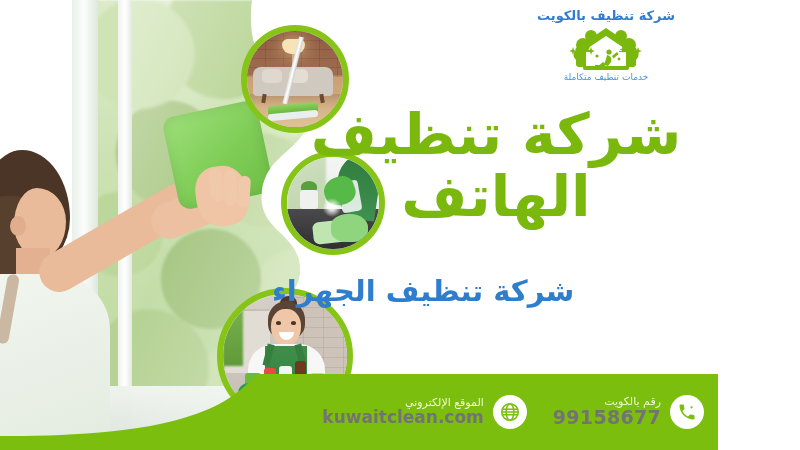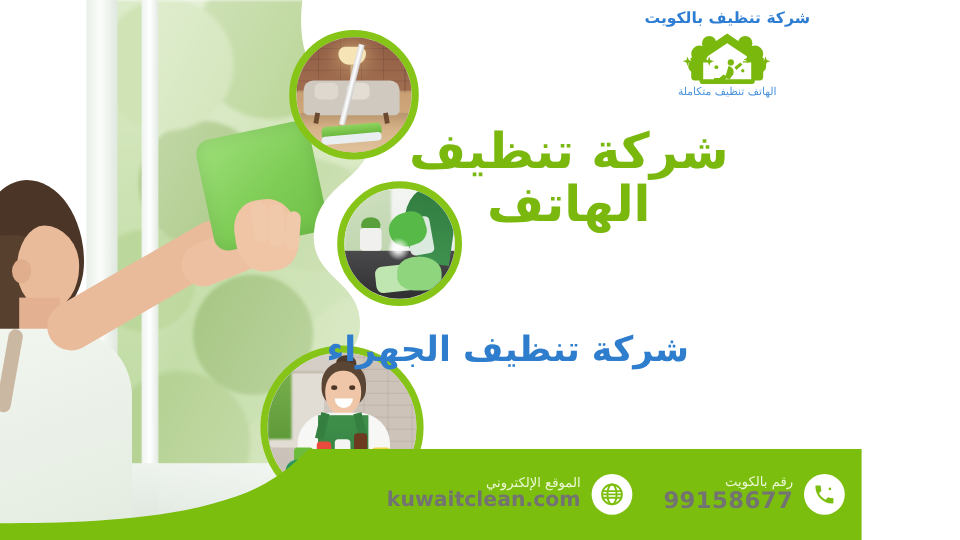--- a/index.html
+++ b/index.html
@@ -214,23 +214,23 @@
   .b7 { position:absolute; left:52%; top:78%; width:16%; height:18%; background:#35c4a0; border-radius:3px; }
 
   
   .logo { position:absolute; right:24px; top:8px; width:176px; text-align:center; }
   .logo-top { color:#2d7dd2; font-size:13px; font-weight:bold; direction:rtl; letter-spacing:.2px; }
   .logo-mark { display:block; margin:2px auto 1px; }
   .logo-sub { color:#4a93df; font-size:9px; direction:rtl; letter-spacing:.2px; }
 
   
   .headline {
-    position:absolute; right:34px; top:104px; width:420px;
+    position:absolute; right:12px; top:104px; width:420px;
     direction:rtl; text-align:center;
-    color:#7ab80e; font-weight:bold; font-size:41px; line-height:1.08;
+    color:#7ab80e; font-weight:bold; font-size:57px; line-height:1.08;
     letter-spacing:-.5px;
   }
   .headline span { display:block; }
   .subhead {
     position:absolute; right:26px; top:276px; width:420px;
     direction:rtl; text-align:left;
     color:#2f7dcd; font-weight:bold; font-size:29px; line-height:1.1;
   }
 </style>
 </head>
@@ -352,21 +352,21 @@
         <circle cx="28" cy="31" r="1.6"></circle>
           <circle cx="50" cy="34" r="1.4"></circle>
         <path d="M22 22 l1 3 3 1 -3 1 -1 3 -1 -3 -3 -1 3 -1z"></path>
         <path d="M54 21 l.9 2.6 2.6 .9 -2.6 .9 -.9 2.6 -.9 -2.6 -2.6 -.9 2.6 -.9z"></path>
       </g>
       <g fill="#7ab80e">
         <path d="M1 20 l1 3 3 1 -3 1 -1 3 -1 -3 -3 -1 3 -1z" transform="translate(3,2)"></path>
         <path d="M69 22 l1 3 3 1 -3 1 -1 3 -1 -3 -3 -1 3 -1z"></path>
       </g>
     </svg>
-    <div class="logo-sub">الهاتف تنظيف متكاملة</div>
+    <div class="logo-sub">خدمات تنظيف متكاملة</div>
   </div>
 
   <div class="headline">
     <span>شركة تنظيف</span>
     <span>الهاتف</span>
   </div>
   <div class="subhead">شركة تنظيف الجهراء</div>
 
   <div class="footer"></div>
   <div class="footer-inner">

